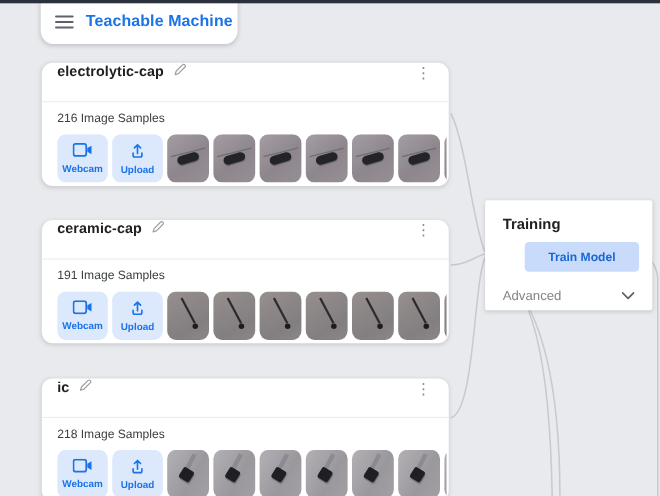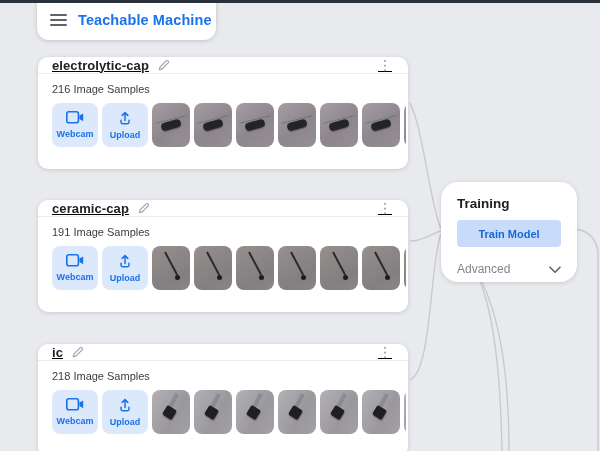--- a/index.html
+++ b/index.html
@@ -35,21 +35,21 @@
   
   svg.connectors{position:absolute;left:0;top:0;z-index:0;}
   svg.connectors path{stroke:var(--connector-line);stroke-width:1.4;fill:none;}
 
   
   .class-card{
     position:absolute;left:38px;width:370px;height:112px;z-index:1;
     background:#fff;border-radius:10px;
     box-shadow:0 1px 4px rgba(60,64,67,.18);
   }
-  .card-head{height:17px;display:flex;align-items:center;padding:0 12px 0 14px;border-bottom:1px solid #ececec;text-decoration:underline;}
+  .card-head{height:36px;display:flex;align-items:flex-start;padding:0 12px 0 14px;border-bottom:1px solid #ececec;}
   .card-title{font-size:13px;font-weight:bold;color:#202124;letter-spacing:.1px;}
   .edit-icon{margin-left:8px;display:flex;align-items:center;cursor:pointer;}
   .kebab{margin-left:auto;color:#8a8f94;font-size:14px;line-height:1;cursor:pointer;padding:2px 4px;}
   .card-body{padding:7px 0 0 14px;}
   .samples-label{font-size:11px;color:#3c4043;margin:2px 0 8px;}
   .sample-row{display:flex;gap:4px;height:44px;overflow:hidden;width:354px;}
   .action-btn{
     flex:0 0 46px;height:44px;border-radius:8px;background:var(--action-button-bg);
     display:flex;flex-direction:column;align-items:center;justify-content:center;gap:2px;
     color:var(--accent-blue);cursor:pointer;border:none;
@@ -64,30 +64,30 @@
   .thumb-cercap{background:linear-gradient(150deg,#96918e 0%,#837e80 70%,#8b8688 100%);}
   .thumb-cercap::after{content:"";position:absolute;left:12px;top:6px;width:2px;height:26px;background:#2a2a2e;transform:rotate(-28deg);transform-origin:top center;}
   .thumb-cercap::before{content:"";position:absolute;left:23px;top:29px;width:5px;height:5px;border-radius:50%;background:#1c1c20;}
   
   .thumb-ic{background:linear-gradient(120deg,#b3b0b6 0%,#9a979d 60%,#a29fa5 100%);}
   .thumb-ic::before{content:"";position:absolute;left:19px;top:3px;width:4px;height:17px;background:rgba(70,70,82,.22);transform:rotate(28deg);}
   .thumb-ic::after{content:"";position:absolute;left:12px;top:17px;width:11px;height:11px;background:#1e1e24;border-radius:2px;transform:rotate(32deg);box-shadow:1px 1px 1px rgba(0,0,0,.3);}
 
   
   .training-card{
-    position:absolute;left:441px;top:182px;width:136px;height:100px;z-index:1;
-    background:#fff;border-radius:17px;box-shadow:0 1px 4px rgba(60,64,67,.18);
+    position:absolute;left:441px;top:182px;width:152px;height:100px;z-index:1;
+    background:#fff;border-radius:2px;box-shadow:0 1px 4px rgba(60,64,67,.18);
     padding:14px 16px 0;
   }
   .training-title{font-size:13.5px;font-weight:bold;color:#202124;}
   .train-btn{
     margin-top:9px;width:104px;height:27px;border:none;border-radius:4px;
     background:var(--train-button-bg);color:var(--train-button-text);
     font-family:inherit;font-size:11px;font-weight:bold;cursor:pointer;
-    display:flex;align-items:center;justify-content:center;
+    display:flex;align-items:center;justify-content:center;margin-left:20px;
   }
   .advanced-row{margin-top:13px;display:flex;align-items:center;justify-content:space-between;cursor:pointer;gap:38px;}
   .advanced-label{font-size:12px;color:#80868b;}
 </style>
 </head>
 <body>
 
 <svg class="connectors" width="600" height="451">
   <path d="M410,103 C424,132 430,205 441,229"></path>
   <path d="M410,241 C424,241 432,233 441,231"></path>

